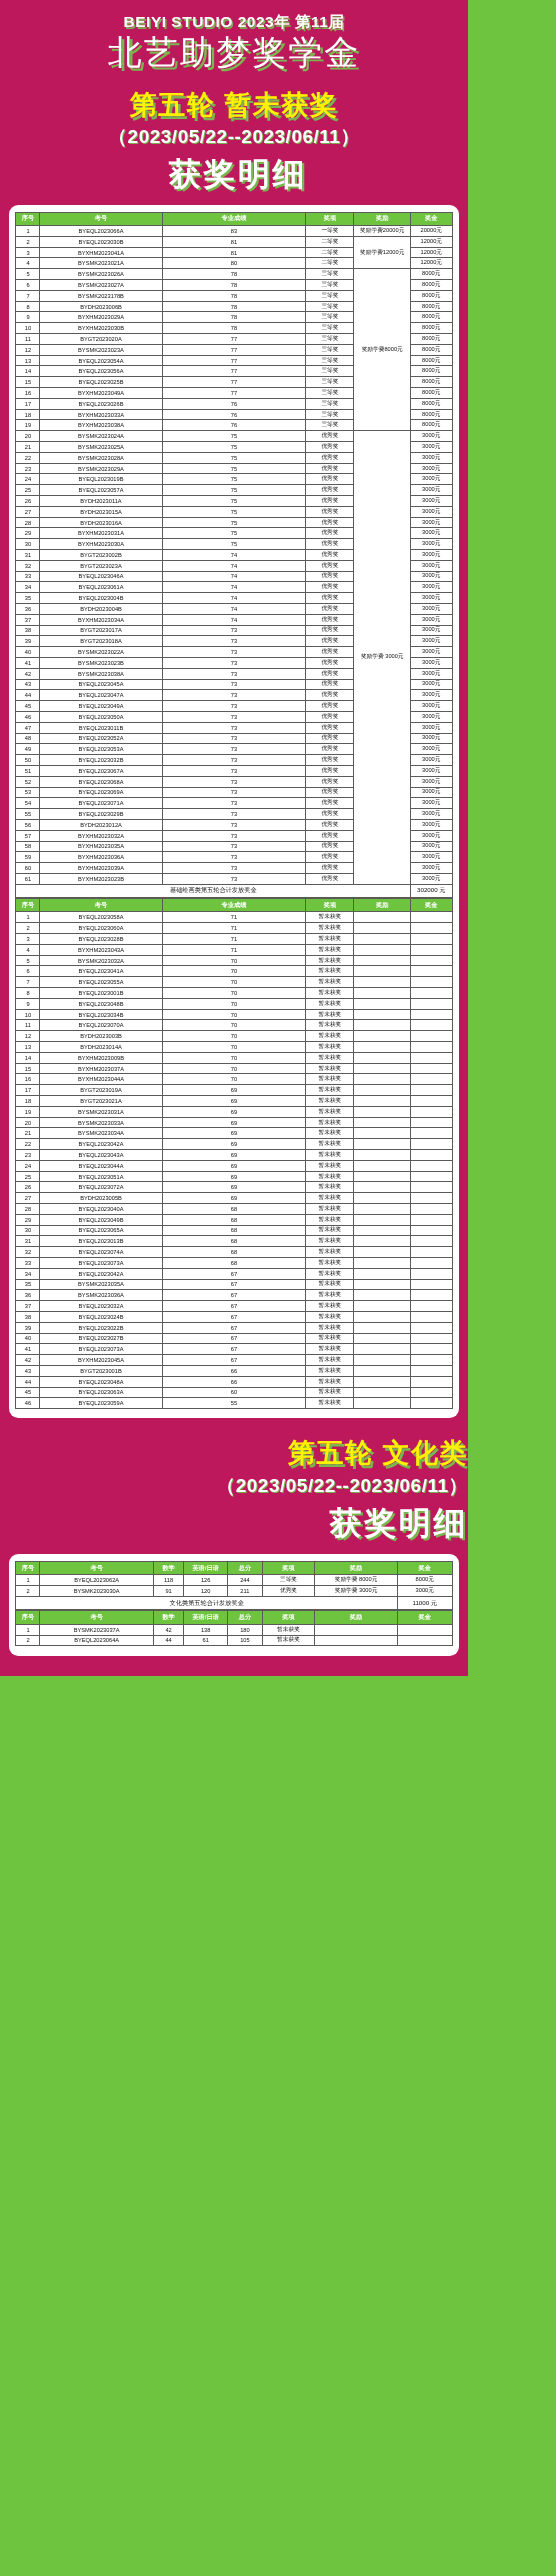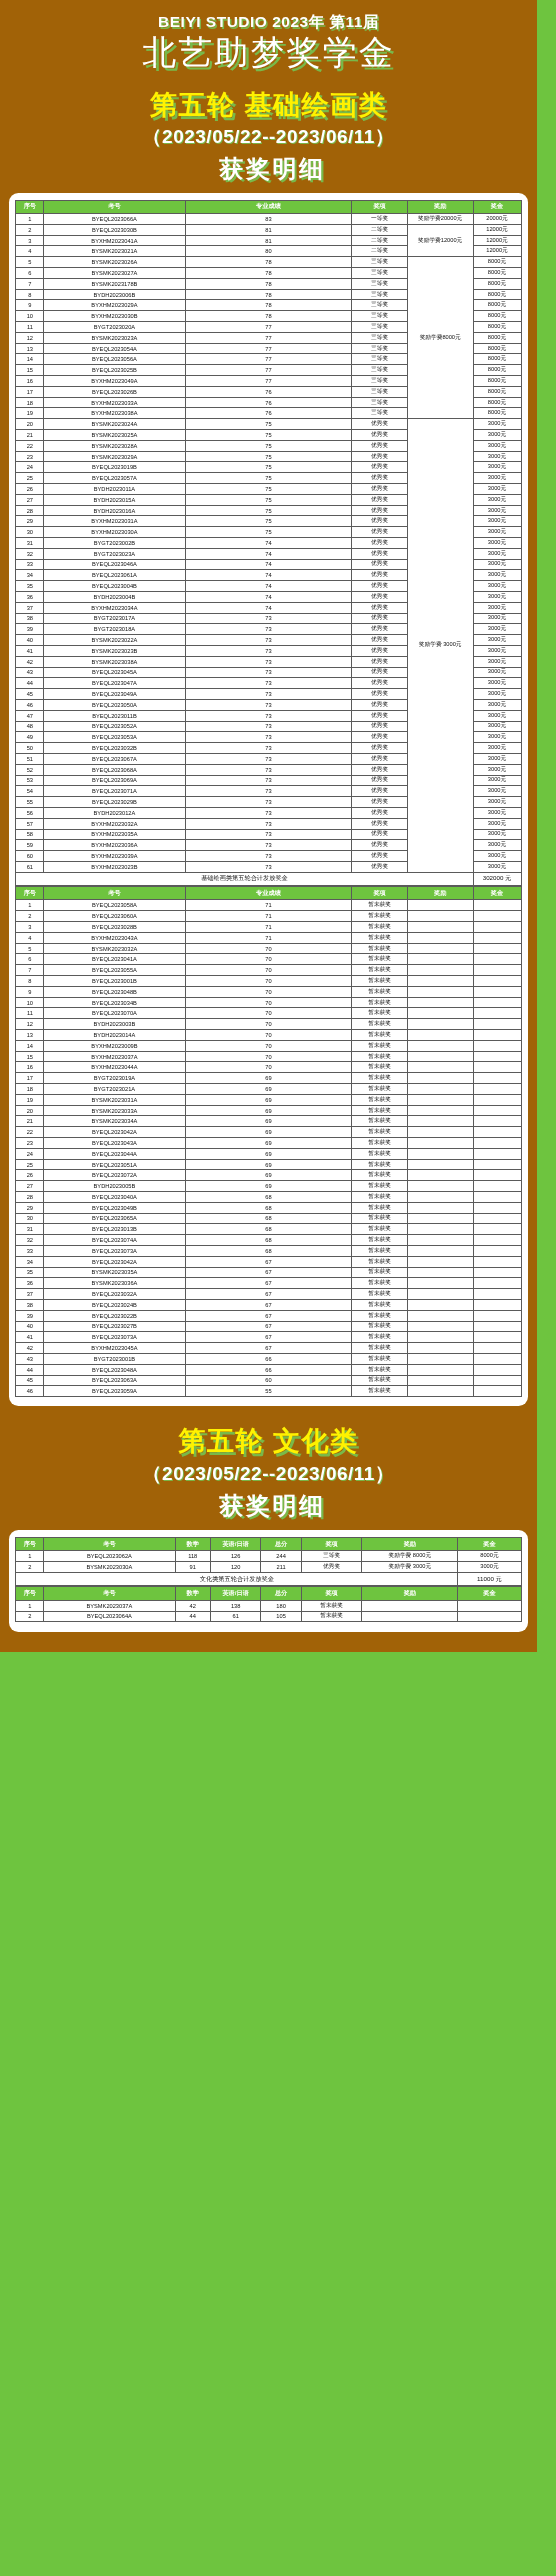--- a/index.html
+++ b/index.html
@@ -2,22 +2,22 @@
 <html style="font-size:8.2px"><head>
 <meta charset="utf-8">
 <style>
   * { box-sizing: border-box; margin: 0; padding: 0; }
   html, body {
     width: 556px;
     background: #6ec43f;
     font-family: "Liberation Sans", "DejaVu Sans", sans-serif;
   }
   .page {
-    width: 537px;
-    background: #a16207;
+    width: 468px;
+    background: #be185d;
     padding-bottom: 20.6px;
   }
 
   
   .banner { text-align: center; padding-top: 9.3px; }
   .banner-line1 {
     font-size: 15.5px;
     font-weight: bold;
     color: #ffffff;
     letter-spacing: 0.5px;
@@ -44,21 +44,21 @@
   }
   .round-date {
     font-size: 19px;
     font-weight: bold;
     color: #ffffff;
     letter-spacing: 0.5px;
     padding: 3.1px 0 1px 0;
     text-shadow: 1px 1px 0 rgba(118,190,78,0.9);
   }
   .detail-title {
-    font-size: 24px;
+    font-size: 32px;
     font-weight: bold;
     color: #ffffff;
     letter-spacing: 2.6px;
     padding: 2.1px 0 7.2px 0;
     text-shadow: 2.1px 2.1px 0 rgba(118,190,78,0.95);
     margin-left: 8px;
   }
 
   
   .card {
@@ -110,34 +110,34 @@
 
   
   .cc-idx    { width: 5.5%; }
   .cc-exam   { width: 26%; }
   .cc-math   { width: 7%; }
   .cc-eng    { width: 10%; }
   .cc-tot    { width: 8%; }
   .cc-award  { width: 12%; }
   .cc-prize  { width: 19%; }
   .cc-money  { width: 12.5%; }
-  .section2-banner { text-align: center; padding: 13.4px 0 1px 0; }
+  .section2-banner { text-align: right; padding: 13.4px 0 1px 0; }
 </style>
 </head>
 <body>
 
 <div class="page">
 
   <div class="banner">
     <div class="banner-line1">BEIYI STUDIO 2023年  第11届</div>
     <div class="banner-line2">北艺助梦奖学金</div>
   </div>
 
   <div class="banner">
-    <div class="round-title">第五轮 基础绘画类</div>
+    <div class="round-title">第五轮 暂未获奖</div>
     <div class="round-date">（2023/05/22--2023/06/11）</div>
     <div class="detail-title">获奖明细</div>
   </div>
 
   <div class="card">
     <table class="grid">
       <colgroup>
         <col class="cw-idx">
           <col class="cw-exam">
           <col class="cw-score">

